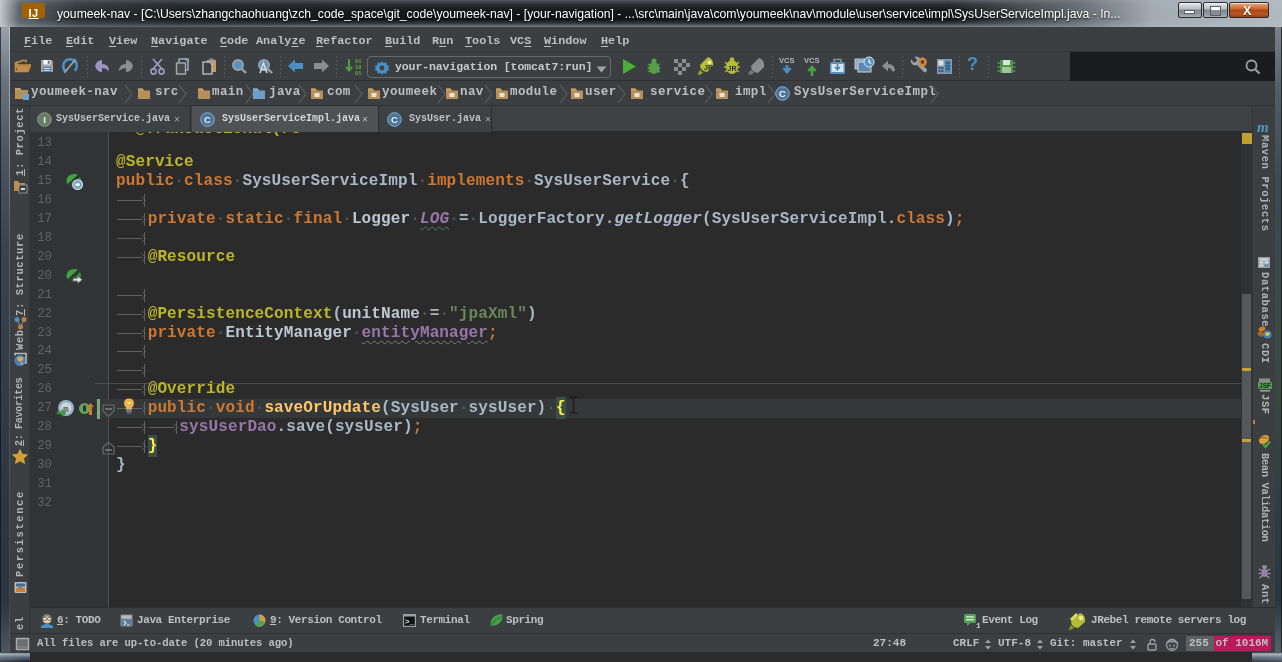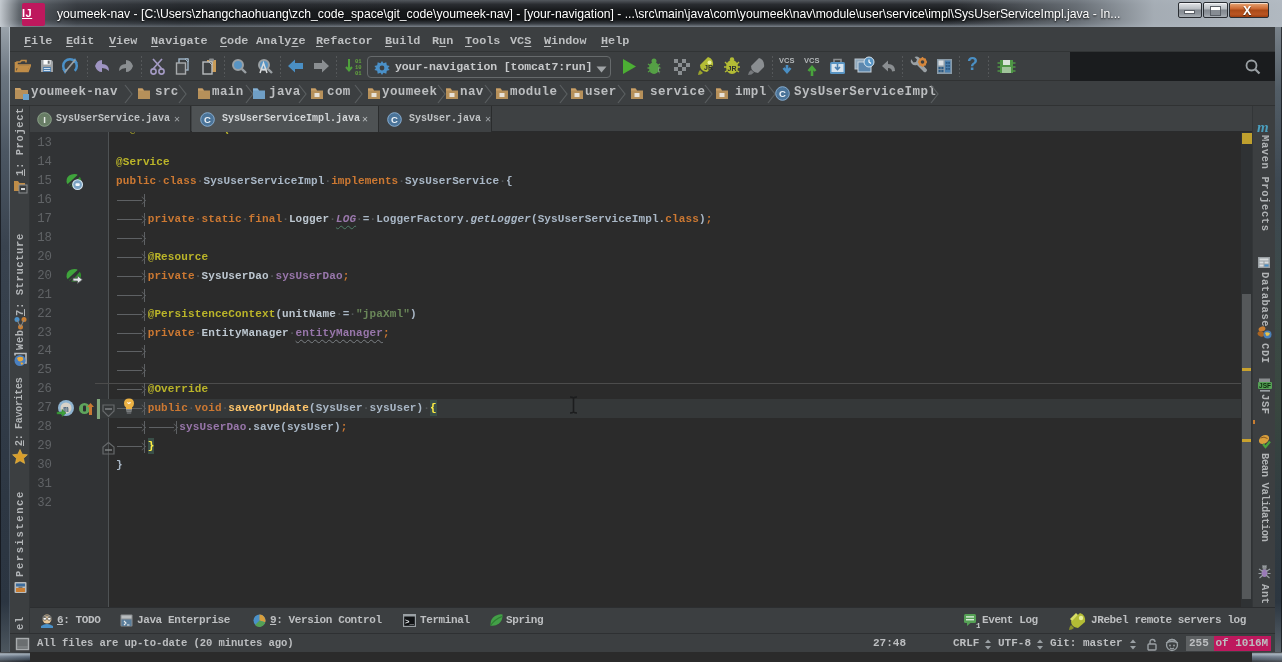--- a/index.html
+++ b/index.html
@@ -16,21 +16,21 @@
 #lborder:before{content:"";position:absolute;left:0;top:0;width:1px;height:100%;background:rgba(10,12,16,.65)}
 #lborder:after{content:"";position:absolute;right:0;top:0;width:1px;height:100%;background:linear-gradient(180deg,rgba(190,200,208,.8),rgba(150,160,170,.35) 30%,rgba(120,130,140,.25))}
 #rborder{left:1275px;top:27px;width:7px;height:625px;
  background:linear-gradient(180deg,#79828a 0%,#525d66 10%,#3d4852 25%,#3c4a47 45%,#39473f 60%,#323d41 75%,#2c3640 92%,#58626a 100%);}
 #rborder:before{content:"";position:absolute;right:0;top:0;width:1px;height:100%;background:rgba(10,12,16,.65)}
 #bborder{left:0;top:652px;width:1282px;height:10px;
  background:
  linear-gradient(90deg,rgba(230,236,242,.25) 0%,rgba(230,236,242,0) 4%,rgba(0,0,0,.10) 45%,rgba(230,236,242,0) 90%,rgba(230,236,242,.28) 100%),
  linear-gradient(180deg,#1a1d20 0%,#1a1d20 9%,#9aa8b4 17%,#7e8c9a 30%,#566474 45%,#3c4a5a 60%,#2c3844 75%,#141a22 88%,#0a0d12 100%);}
 
-#ijicon{left:22px;top:3px;width:23px;height:23px;background:#be185d;border-radius:2px;color:#fff;font:700 11px "Liberation Sans",sans-serif;line-height:21px;letter-spacing:.5px}
+#ijicon{left:22px;top:3px;width:23px;height:15px;background:#a16207;border-radius:2px;color:#fff;font:700 11px "Liberation Sans",sans-serif;text-align:center;line-height:21px;letter-spacing:.5px}
 #ijicon u{text-decoration:underline}
 #title-text{left:57px;top:7px;width:1110px;height:16px;color:#ffffff;font:400 12.2px "Liberation Sans",sans-serif;white-space:nowrap;overflow:hidden;text-shadow:0 1px 2px #000}
 
 .wbtn{top:2px;height:16px;border:1px solid #2a2e33;border-radius:2px;box-shadow:inset 0 1px 0 rgba(255,255,255,.6)}
 #btn-min{left:1178px;width:24px;background:linear-gradient(180deg,#e2e5e8 0%,#b8bdc2 42%,#848a91 50%,#8f959c 78%,#aab0b6 100%)}
 #btn-max{left:1203px;width:25px;background:linear-gradient(180deg,#e2e5e8 0%,#b8bdc2 42%,#848a91 50%,#8f959c 78%,#aab0b6 100%)}
 #btn-close{left:1229px;width:40px;background:linear-gradient(180deg,#e8a878 0%,#cc6a34 40%,#aa4a18 52%,#ba5522 80%,#9c3f12 100%)}
 #btn-min b{position:absolute;left:5px;top:7px;width:11px;height:3.5px;background:#fdfdfd;border:1px solid #5a5f66}
 #btn-max b{position:absolute;left:6px;top:3px;width:11px;height:10px;background:#5a5f66}
 #btn-max b:after{content:"";position:absolute;left:1px;top:1px;width:9px;height:8px;background:#fdfdfd;box-shadow:inset 0 -5px 0 #868c93}
@@ -48,21 +48,21 @@
 #botbar{left:30px;top:607px;width:1245px;height:26px;background:#3c3f41;border-top:1px solid #2c2e30}
 #statusbar{left:10px;top:633px;width:1265px;height:19px;background:#3c3f41;border-top:1px solid #2e3032}
 
 .mn{white-space:pre}
 .mn u{text-decoration:underline;text-underline-offset:2px}
 
 .tab{position:absolute;top:0;height:26px;font-size:10px;letter-spacing:0;color:#c0c3c5;white-space:nowrap}
 .tab .lbl{position:absolute;top:7px}
 .tab .x{position:absolute;top:7px;color:#9fa3a6;font-size:10px}
 
-.cl{position:absolute;left:86px;width:1131px;height:19px;font-size:11px;letter-spacing:.12px;line-height:19px;color:#a9b7c6;white-space:pre}
+.cl{position:absolute;left:86px;width:1131px;height:19px;font-size:16px;letter-spacing:.12px;line-height:19px;color:#a9b7c6;white-space:pre}
 .ln{position:absolute;width:22px;text-align:right;height:19px;font-size:12.3px;line-height:19px;color:#606366;font-weight:400}
 .k{color:#cc7832}.an{color:#bbb529}.st{color:#6a8759}.fl{color:#9876aa}.cn{color:#bdc7d0}.mt{color:#ffc66b}.it{font-style:italic}
 .d{color:#53575a}
 .sq1{text-decoration:underline wavy #4f7e68 1px;text-underline-offset:3px}
 .sq2{text-decoration:underline wavy #7b8084 1px;text-underline-offset:3px}
 .tb{display:inline-block;width:31.68px;height:19px;vertical-align:top;position:relative}
 .tb:before{content:"";position:absolute;left:1px;top:9px;width:25px;height:1px;background:#5e6164}
 .tb:after{content:"";position:absolute;left:22px;top:6px;width:7px;height:7px;border-top:1px solid #5e6164;border-right:1px solid #5e6164;transform:translateY(-0.5px) rotate(45deg) scale(.7);}
 .tb i{position:absolute;left:28px;top:3px;width:1px;height:13px;background:#5e6164}
 .crumb{position:absolute;top:4px;height:18px;color:#bcbec0;font-size:12.5px;letter-spacing:.4px;white-space:nowrap}
@@ -512,21 +512,20 @@
   <div class="ln" style="top:324.15px">30</div>
   <div class="ln" style="top:343.1px">31</div>
   <div class="ln" style="top:362.05px">32</div>
   <div class="cl" style="top:-12px"><span style="color:#2b2b2b">xx</span><span class="an">@Transactional(re</span></div>
   <div class="cl" style="top:20.95px"><span class="an">@Service</span></div>
   <div class="cl" style="top:39.9px"><span class="k">public</span><span class="d">·</span><span class="k">class</span><span class="d">·</span><span class="cn2">SysUserServiceImpl</span><span class="d">·</span><span class="k">implements</span><span class="d">·</span>SysUserService<span class="d">·</span>{</div>
   <div class="cl" style="top:58.85px"><b class="tb"><i></i></b></div>
   <div class="cl" style="top:77.8px"><b class="tb"><i></i></b><span class="k">private</span><span class="d">·</span><span class="k">static</span><span class="d">·</span><span class="k">final</span><span class="d">·</span><span class="cn">Logger</span><span class="d">·</span><span class="fl it sq1">LOG</span><span class="d">·</span>=<span class="d">·</span>LoggerFactory.<span class="it">getLogger</span>(SysUserServiceImpl.<span class="k">class</span>)<span class="k">;</span></div>
   <div class="cl" style="top:96.75px"><b class="tb"><i></i></b></div>
   <div class="cl" style="top:115.7px"><b class="tb"><i></i></b><span class="an">@Resource</span></div>
-  <div class="cl" style="top:134.65px"><b class="tb"><i></i></b><span class="k">private</span><span class="d">·</span><span class="cn">SysUserDao</span><span class="d">·</span><span class="fl">sysUserDao</span><span class="k">;</span></div>
   <div class="cl" style="top:153.6px"><b class="tb"><i></i></b></div>
   <div class="cl" style="top:172.55px"><b class="tb"><i></i></b><span class="an">@PersistenceContext</span>(<span class="cn">unitName</span><span class="d">·</span>=<span class="d">·</span><span class="st">"jpaXml"</span>)</div>
   <div class="cl" style="top:191.5px"><b class="tb"><i></i></b><span class="k">private</span><span class="d">·</span><span class="cn">EntityManager</span><span class="d">·</span><span class="fl sq2">entityManager</span><span class="k">;</span></div>
   <div class="cl" style="top:210.45px"><b class="tb"><i></i></b></div>
   <div class="cl" style="top:229.4px"><b class="tb"><i></i></b></div>
   <div class="cl" style="top:248.35px"><b class="tb"><i></i></b><span class="an">@Override</span></div>
   <div class="cl" style="top:267.3px"><b class="tb"><i></i></b><span class="k">public</span><span class="d">·</span><span class="k">void</span><span class="d">·</span><span class="mt">saveOrUpdate</span>(SysUser<span class="d">·</span>sysUser)<span class="d">·</span><span style="background:#3a4f48;color:#ffef43;box-shadow:0 2px 0 #3a4f48,0 -2px 0 #3a4f48">{</span></div>
   <div class="cl" style="top:286.25px"><b class="tb"><i></i></b><b class="tb"><i></i></b><span class="fl">sysUserDao</span>.save(sysUser)<span class="k">;</span></div>
   <div class="cl" style="top:305.2px"><b class="tb"><i></i></b><span style="background:#3a4f48;color:#ffef43;box-shadow:0 2px 0 #3a4f48,0 -2px 0 #3a4f48">}</span></div>
   <div class="cl" style="top:324.15px">}</div>

